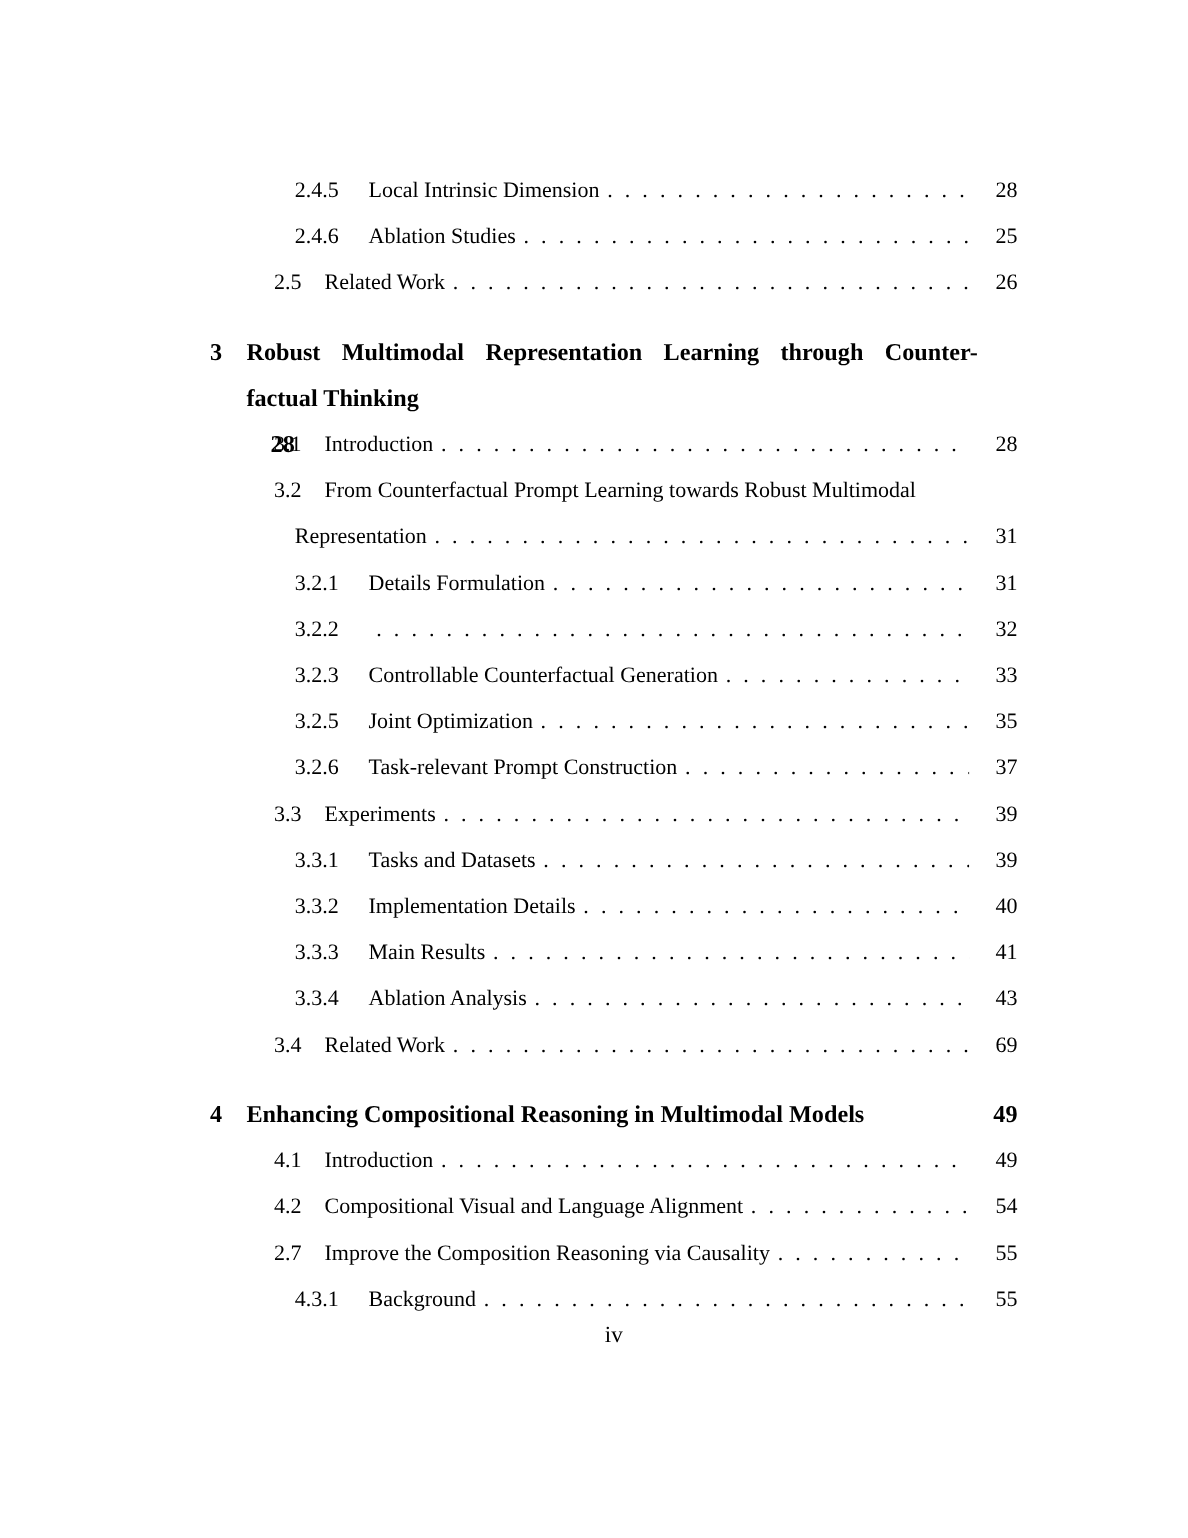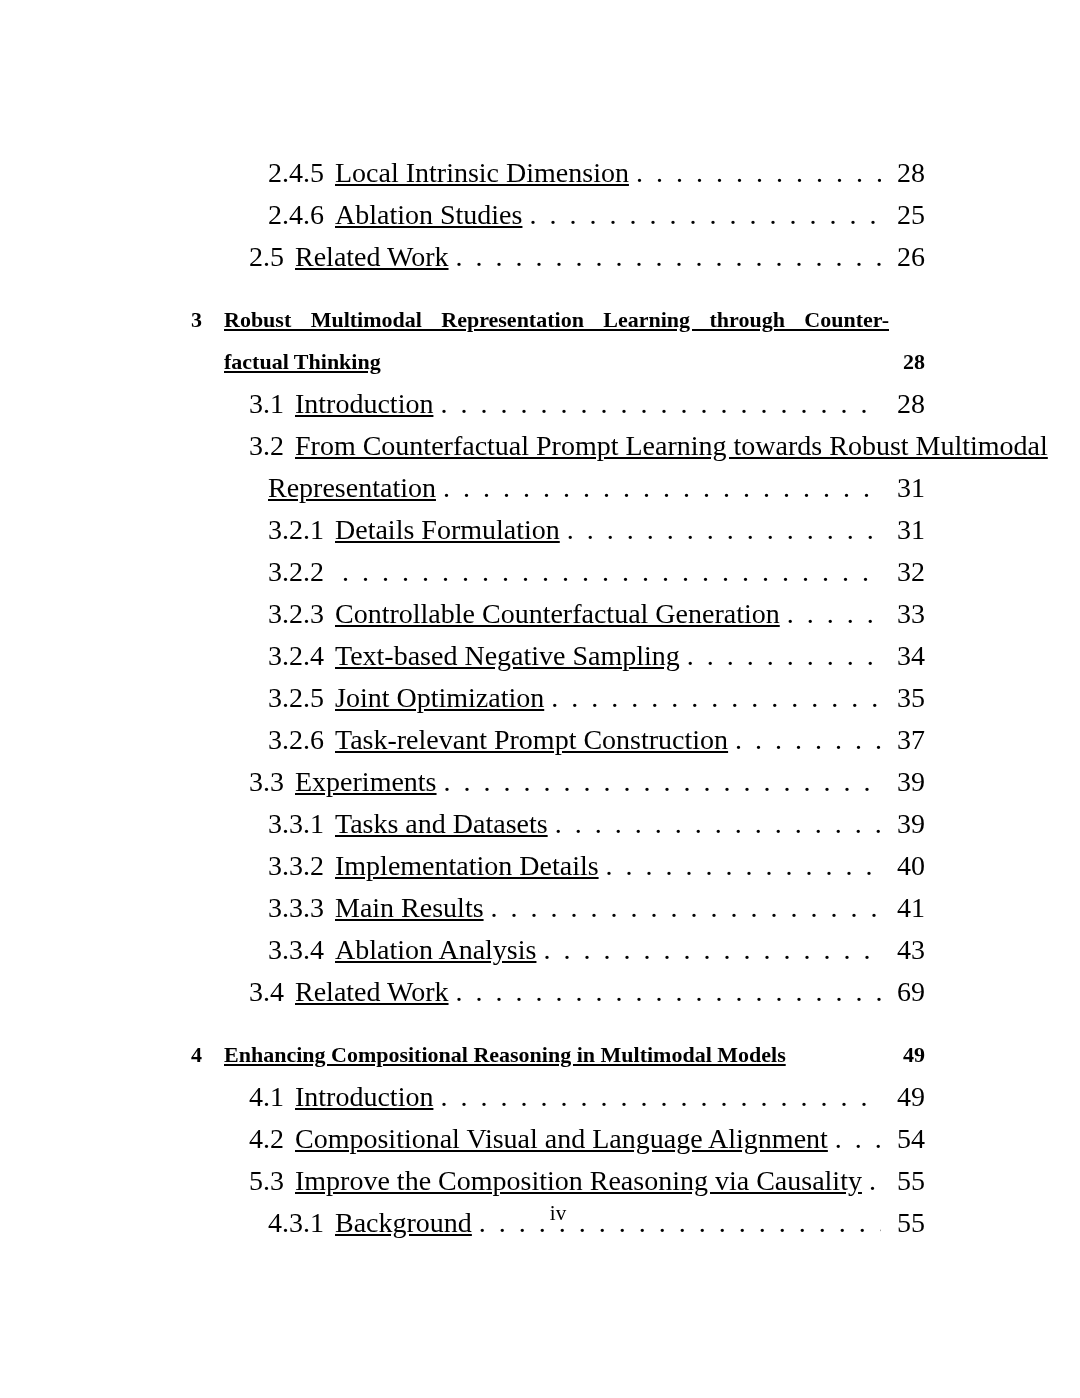--- a/index.html
+++ b/index.html
@@ -18,37 +18,37 @@
   .toc {
     position: absolute;
     left: 191px;
     top: 152px;
     width: 734px;
   }
   .row {
     display: flex;
     height: 42px;
     line-height: 42px;
-    font-size: 28px;
+    font-size: 20px;
     white-space: nowrap;
   }
   .row.gap-before { margin-top: 21px; }
 
   
   .row.section    { padding-left: 31px; }
   .row.subsection { padding-left: 77px; }
   .row.cont-section { padding-left: 77px; justify-content: center; }
-  .row.cont-chapter { padding-left: 33px; }
+  .row.cont-chapter { padding-left: 33px; flex-direction: column; }
 
   .num { flex: 0 0 auto; }
   .row.chapter .num    { width: 33px; }
   .row.section .num    { width: 46px; margin-left: 27px; }
   .row.subsection .num { width: 67px; }
 
-  .label { flex: 0 1 auto; text-decoration: underline; }
+  .label { flex: 0 1 auto; }
   .label.justified {
     flex: 1 1 auto;
     text-align: justify;
     text-align-last: justify;
     margin-right: 36px;
     overflow: hidden;
   }
 
   .row.chapter, .row.cont-chapter {
     font-weight: bold;
@@ -151,26 +151,20 @@
     <span class="pg">32</span>
   </div>
 
   <div class="row subsection">
     <span class="num">3.2.3</span>
     <span class="label">Controllable Counterfactual Generation</span>
     <span class="leader"></span>
     <span class="pg">33</span>
   </div>
 
-  <div class="row subsection">
-    <span class="num">3.2.4</span>
-    <span class="label">Text-based Negative Sampling</span>
-    <span class="leader"></span>
-    <span class="pg">34</span>
-  </div>
 
   <div class="row subsection">
     <span class="num">3.2.5</span>
     <span class="label">Joint Optimization</span>
     <span class="leader"></span>
     <span class="pg">35</span>
   </div>
 
   <div class="row subsection">
     <span class="num">3.2.6</span>
@@ -236,21 +230,21 @@
   </div>
 
   <div class="row section">
     <span class="num">4.2</span>
     <span class="label">Compositional Visual and Language Alignment</span>
     <span class="leader"></span>
     <span class="pg">54</span>
   </div>
 
   <div class="row section">
-    <span class="num">5.3</span>
+    <span class="num">2.7</span>
     <span class="label">Improve the Composition Reasoning via Causality</span>
     <span class="leader"></span>
     <span class="pg">55</span>
   </div>
 
   <div class="row subsection">
     <span class="num">4.3.1</span>
     <span class="label">Background</span>
     <span class="leader"></span>
     <span class="pg">55</span>

